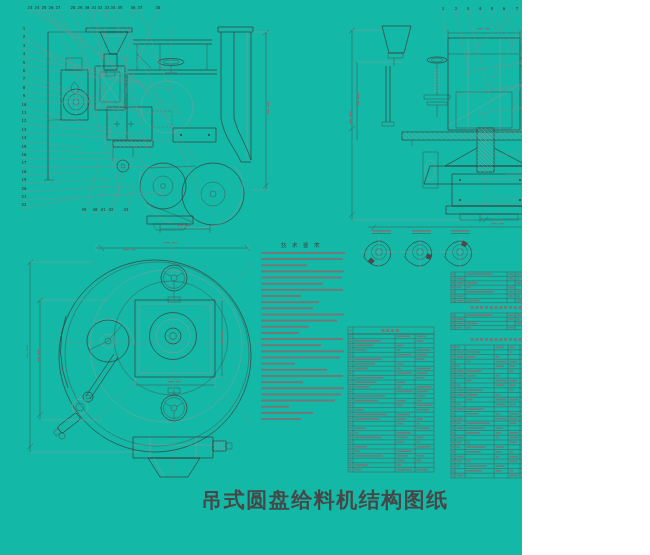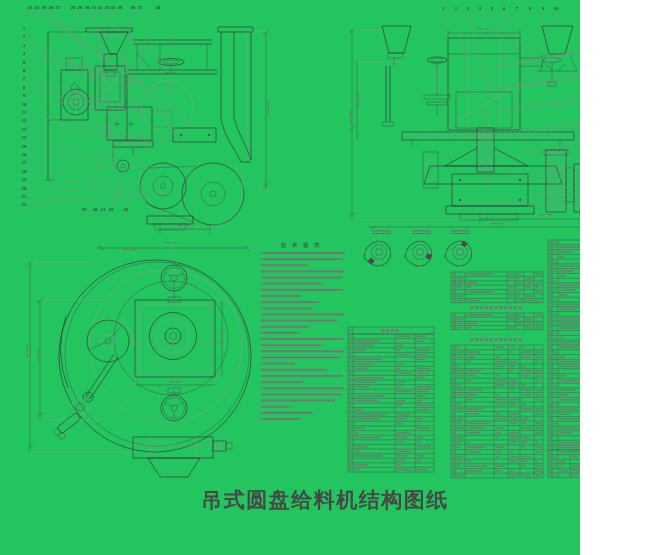--- a/index.html
+++ b/index.html
@@ -1,16 +1,16 @@
 <!DOCTYPE html>
 <html><head>
 <meta charset="utf-8">
 <style>
   html,body{margin:0;padding:0;background:#ffffff;}
-  .page{position:relative;width:580px;height:555px;background:#22c55e;overflow:hidden;
+  .page{position:relative;width:522px;height:555px;background:#14b8a6;overflow:hidden;
         font-family:"Liberation Sans",sans-serif;}
   svg{position:absolute;top:0;left:0;}
   
   .ln {fill:none;stroke:#3b3b3b;stroke-width:.7;}
   .tn {fill:none;stroke:#4a4a4a;stroke-width:.45;}
   .lt {fill:none;stroke:#9a9a9a;stroke-width:.45;}
   .cl {fill:none;stroke:#8a8a8a;stroke-width:.4;stroke-dasharray:7 2 1.5 2;}
   .dsh{fill:none;stroke:#6a6a6a;stroke-width:.5;stroke-dasharray:2.5 1.5;}
   .tbl{fill:none;stroke:#555;stroke-width:.5;}
   .ldr{fill:none;stroke:#8c8c8c;stroke-width:.4;}

